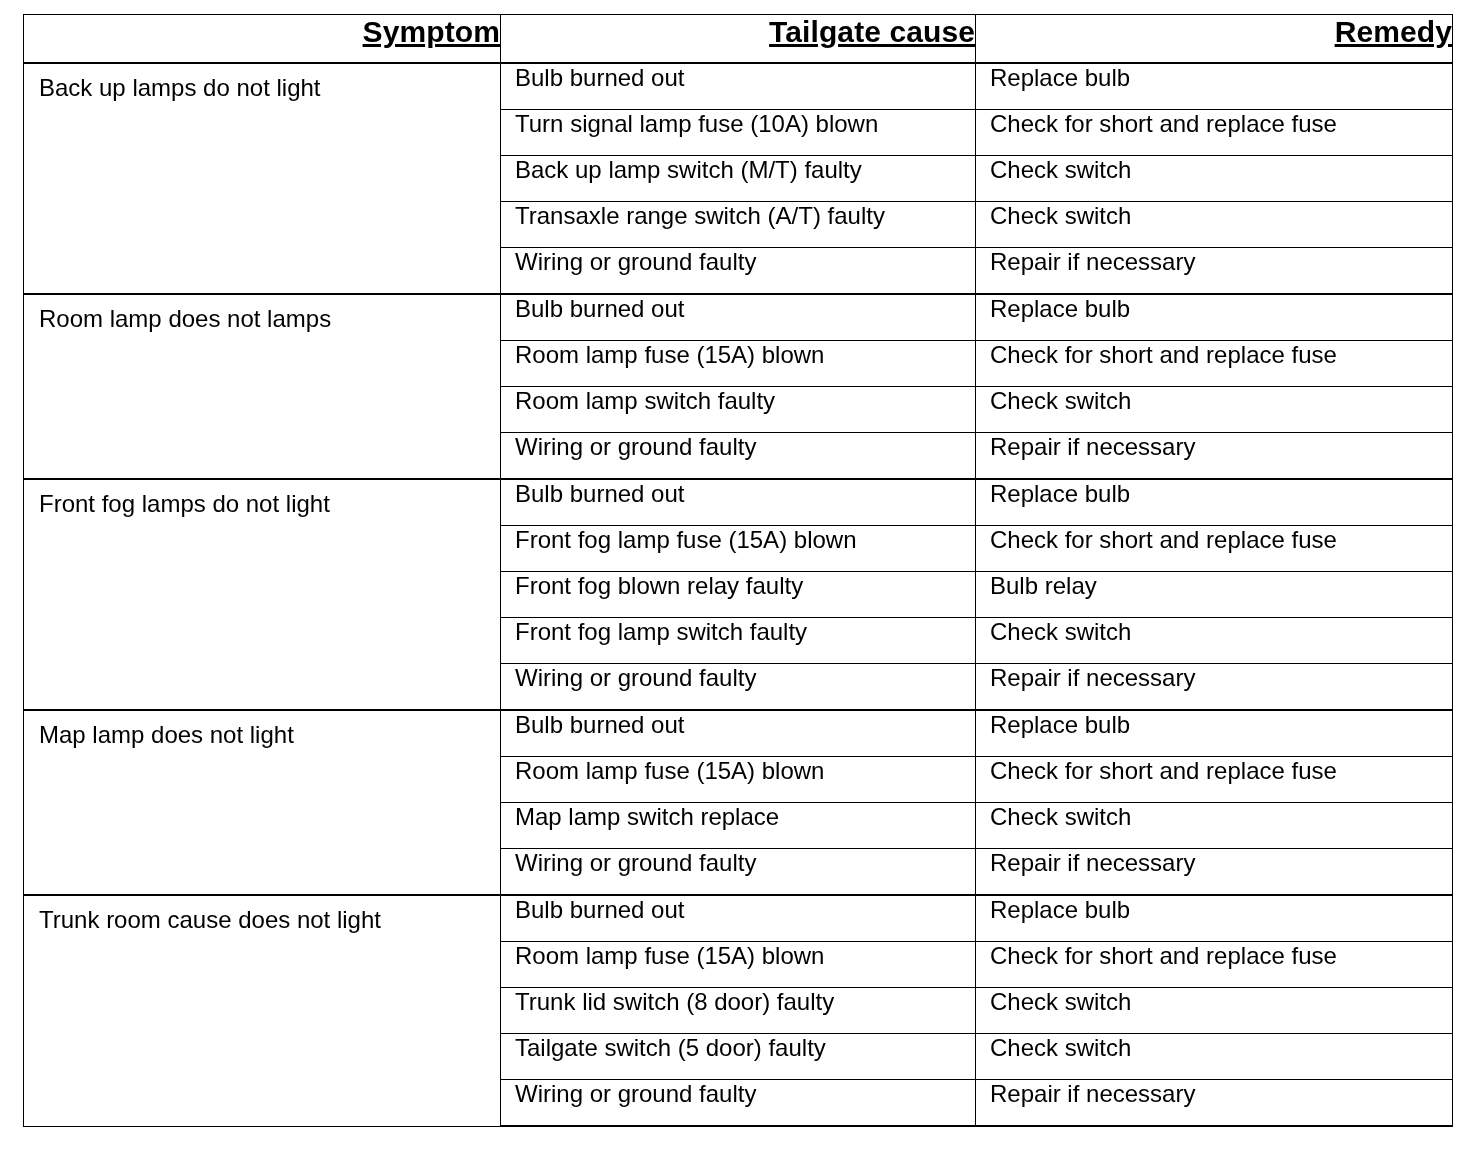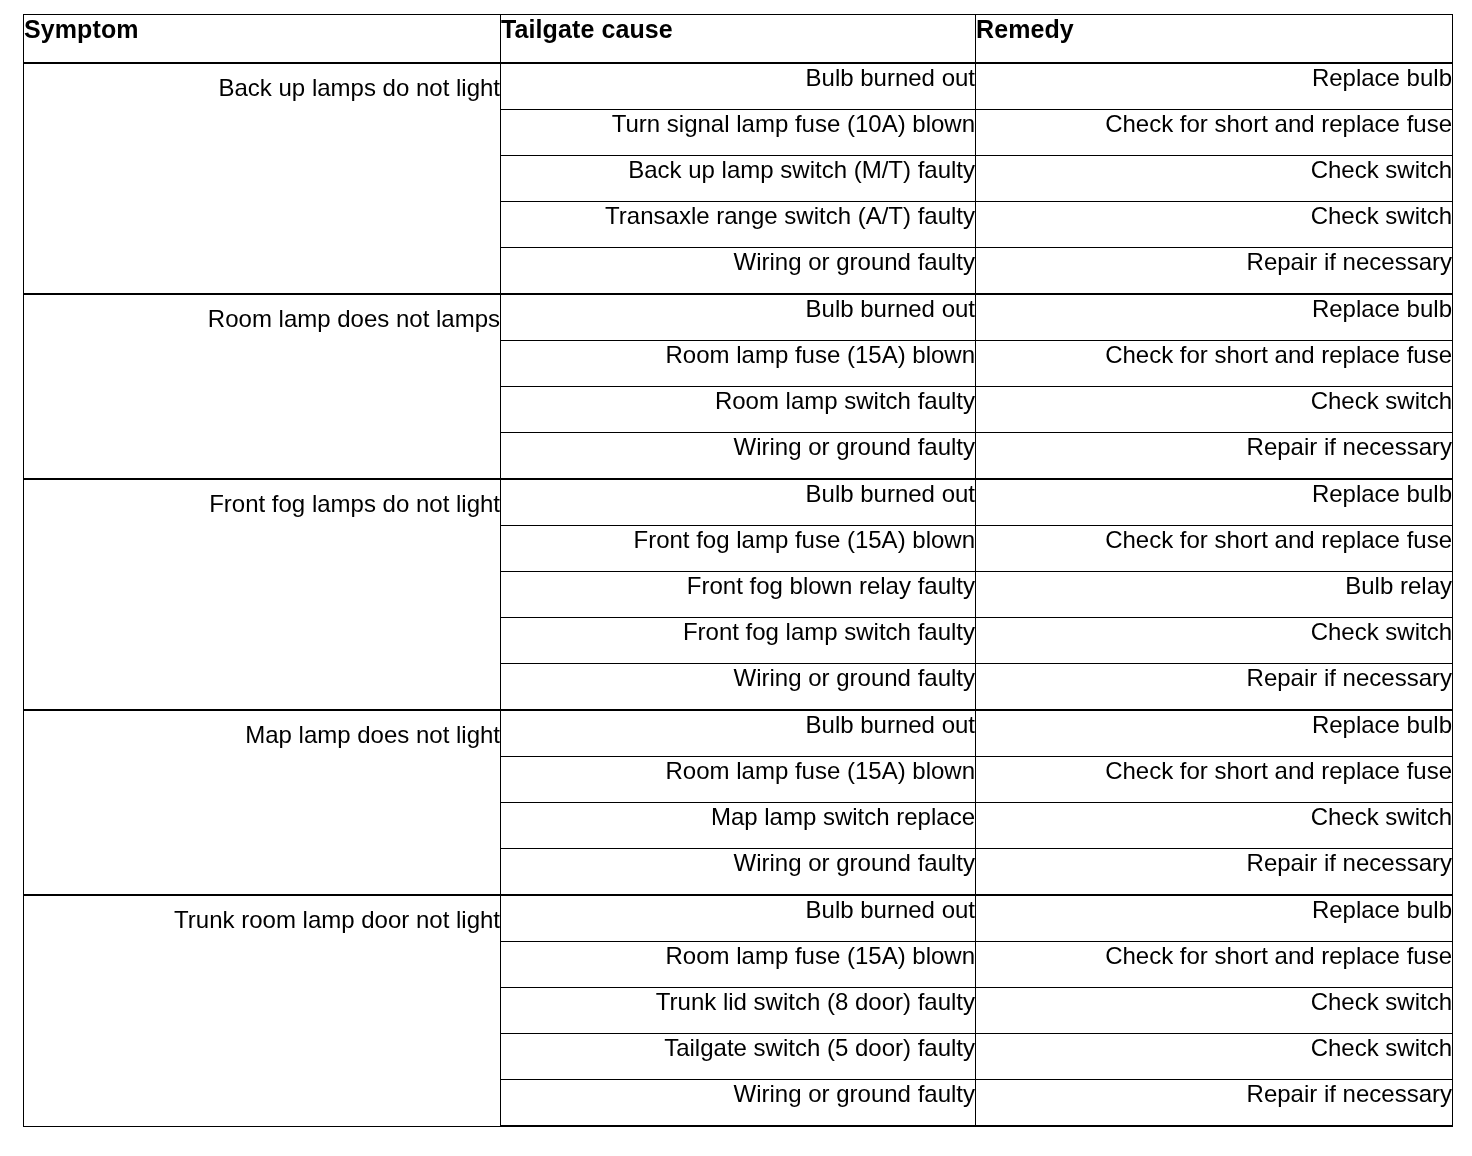--- a/index.html
+++ b/index.html
@@ -38,34 +38,34 @@
   table.troubleshoot td {
     border: 1.6px solid #000000;
     padding: 0;
     vertical-align: top;
     background: #ffffff;
   }
 
   
   thead th {
     height: 47px;
-    text-align: left;
+    text-align: right;
     vertical-align: middle;
     font-weight: bold;
-    font-size: 25px;
+    font-size: 30px;
     letter-spacing: 0.1px;
     border-bottom-width: 2.6px;
+    text-decoration: underline;
   }
 
   
   tbody td {
     height: 45px;
     font-size: 24px;
     font-weight: normal;
-    text-align: right;
   }
   tbody td .cell-txt {
     display: block;
     padding-left: 14px;
     line-height: 28px;
     white-space: nowrap;
   }
   td.symptom-cell {
     vertical-align: top;
     border-right-width: 2.2px;
@@ -254,21 +254,21 @@
         <tr>
           <td class="cause-cell">
             <span class="cell-txt">Wiring or ground faulty</span>
           </td>
           <td class="remedy-cell">
             <span class="cell-txt">Repair if necessary</span>
           </td>
         </tr>
         <tr class="group-start">
           <td class="symptom-cell" rowspan="5">
-            <span class="cell-txt">Trunk room lamp door not light</span>
+            <span class="cell-txt">Trunk room cause does not light</span>
           </td>
           <td class="cause-cell">
             <span class="cell-txt">Bulb burned out</span>
           </td>
           <td class="remedy-cell">
             <span class="cell-txt">Replace bulb</span>
           </td>
         </tr>
         <tr>
           <td class="cause-cell">

